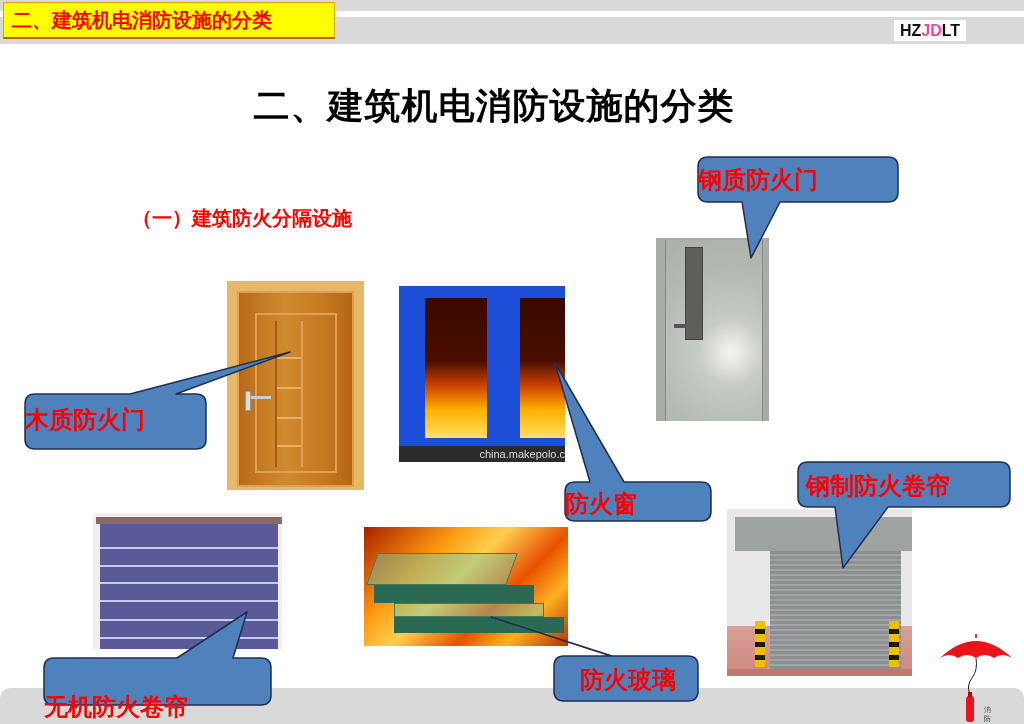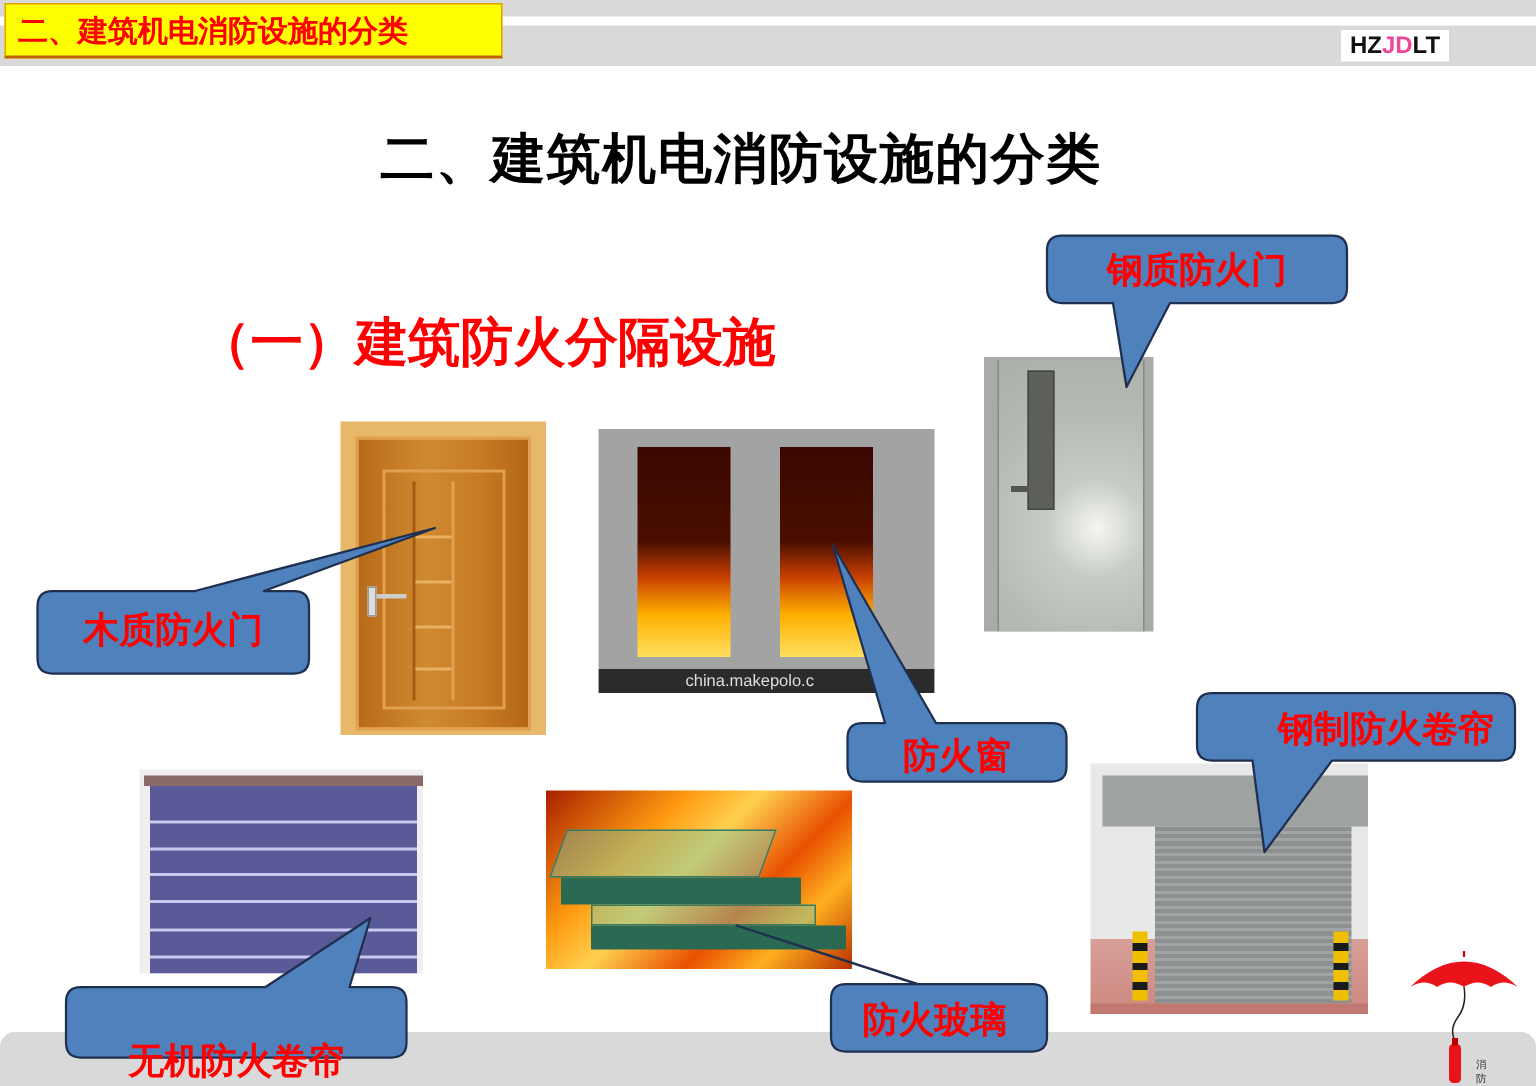--- a/index.html
+++ b/index.html
@@ -19,36 +19,36 @@
     font-family: "Liberation Sans", sans-serif; font-weight: bold; font-size: 16px; line-height: 21px;
     text-align: center; color: #111;
   }
   .logo .blue { color: #ec4899; }
 
   .main-title {
     position: absolute; left: 0; top: 82px; width: 988px; text-align: center;
     font-size: 36px; font-weight: bold; color: #000; letter-spacing: 1px;
   }
   .subtitle {
-    position: absolute; left: 132px; top: 205px; font-size: 35px; font-weight: bold; color: #ff0000;
+    position: absolute; left: 132px; top: 205px; font-size: 20px; font-weight: bold; color: #ff0000;
   }
 
   .photo { position: absolute; overflow: hidden; }
 
   
   .wood-door { left: 227px; top: 281px; width: 137px; height: 209px; background: #e8b86a; }
   .wood-door .leaf { position: absolute; left: 10px; top: 10px; width: 117px; height: 196px; background: linear-gradient(90deg,#b86a1a,#cf8a30 40%,#c77c24 70%,#b46616); border: 2px solid #e0a050; }
   .wood-door .panel { position: absolute; left: 16px; top: 20px; width: 82px; height: 160px; border: 2px solid #e0a050; }
   .wood-door .inner { position: absolute; left: 18px; top: 6px; width: 28px; height: 146px; border-left: 2px solid #a85a10; border-right: 2px solid #e0a050; }
   .wood-door .bar { position: absolute; left: 0; width: 100%; height: 2px; background: #e8b060; }
   .wood-door .handle { position: absolute; left: 6px; top: 98px; width: 6px; height: 20px; background: #ddd; border: 1px solid #999; }
   .wood-door .lever { position: absolute; left: 12px; top: 103px; width: 20px; height: 3px; background: #ccc; }
 
   
-  .fire-window { left: 399px; top: 286px; width: 224px; height: 176px; background: #a3a3a3; }
+  .fire-window { left: 399px; top: 286px; width: 166px; height: 176px; background: #1d4ed8; text-align: right; }
   .fire-window .pane { position: absolute; top: 12px; width: 62px; height: 140px; background: linear-gradient(180deg,#3a0800 0%,#4a0e00 45%,#c84000 62%,#ffb000 80%,#ffe060 100%); }
   .fire-window .caption { position: absolute; left: 0; bottom: 0; width: 100%; height: 16px; background: #2b2b2b; color: #ddd; font-size: 11px; line-height: 16px; padding-left: 58px; font-family: "Liberation Sans", sans-serif; }
 
   
   .steel-door { left: 656px; top: 238px; width: 113px; height: 183px; background: #a8aca6; }
   .steel-door .leaf { position: absolute; left: 9px; top: 2px; width: 98px; height: 181px; background: radial-gradient(circle at 68% 62%, #f4f6f2 0%, #c8ccc6 25%, #b6bab4 60%, #aab0a8 100%); border-left: 1px solid #888; border-right: 1px solid #888; }
   .steel-door .window { position: absolute; left: 19px; top: 7px; width: 18px; height: 93px; background: #5c6058; border: 1px solid #444; }
   .steel-door .knob { position: absolute; left: 8px; top: 84px; width: 12px; height: 4px; background: #555; }
 
   
@@ -65,21 +65,21 @@
   
   .steel-shutter { left: 727px; top: 509px; width: 185px; height: 167px; background: linear-gradient(180deg,#e8e8e8 0%,#e8e8e8 70%,#d8a098 70%,#cc8880 100%); }
   .steel-shutter .hood { position: absolute; left: 8px; top: 8px; width: 177px; height: 34px; background: #9ea2a0; }
   .steel-shutter .door { position: absolute; left: 43px; top: 42px; width: 131px; height: 118px; background: repeating-linear-gradient(180deg,#8c9090 0,#8c9090 3px,#a0a4a4 3px,#a0a4a4 5px); }
   .steel-shutter .floor { position: absolute; left: 0; top: 160px; width: 100%; height: 7px; background: #c07870; }
   .steel-shutter .post { position: absolute; top: 112px; width: 10px; height: 46px; background: repeating-linear-gradient(180deg,#f0c000 0,#f0c000 8px,#1a1a1a 8px,#1a1a1a 13px); }
 
   
   .callout-svg { position: absolute; left: 0; top: 0; width: 1024px; height: 724px; pointer-events: none; }
   .callout-label {
-    position: absolute; color: #ff0000; font-weight: bold; font-size: 24px; text-align: center; white-space: nowrap;
+    position: absolute; color: #ff0000; font-weight: bold; font-size: 24px; white-space: nowrap;
   }
 
   .band-bottom { position: absolute; left: 0; top: 688px; width: 1024px; height: 36px; background: #d9d9d9; border-top-left-radius: 10px; border-top-right-radius: 10px; }
   .umbrella { position: absolute; left: 936px; top: 630px; width: 80px; height: 94px; }
 </style>
 </head>
 <body>
 
 <div class="band-top"></div>
 <div class="band-top2"></div>
@@ -161,21 +161,21 @@
 
     <path d="M564,656 H611 L491,617 L612,656 H688 Q698,656 698,666 V691 Q698,701 688,701 H564 Q554,701 554,691 V666 Q554,656 564,656 Z"></path>
   </g>
 </svg>
 
 <div class="callout-label" style="left:698px;top:164px;width:200px;">钢质防火门</div>
 <div class="callout-label" style="left:25px;top:404px;width:181px;">木质防火门</div>
 <div class="callout-label" style="left:565px;top:488px;width:146px;">防火窗</div>
 <div class="callout-label" style="left:806px;top:470px;width:236px;">钢制防火卷帘</div>
 <div class="callout-label" style="left:44px;top:667px;width:227px;margin-top:24px;">无机防火卷帘</div>
-<div class="callout-label" style="left:551px;top:664px;width:144px;">防火玻璃</div>
+<div class="callout-label" style="left:580px;top:664px;width:144px;">防火玻璃</div>
 
 <svg class="umbrella" viewBox="0 0 80 94">
   <path d="M40,4 L40,8" stroke="#c00" stroke-width="1.5"></path>
   <path d="M4,28 Q40,-6 76,28 Q66,22 58,28 Q49,22 40,28 Q31,22 22,28 Q14,22 4,28 Z" fill="#e8141a"></path>
   <path d="M40,28 Q42,40 36,48 Q30,56 34,64" stroke="#222" stroke-width="1" fill="none"></path>
   <rect x="30" y="66" width="8" height="26" rx="3" fill="#e8141a"></rect>
   <rect x="32" y="62" width="4" height="5" fill="#b00"></rect>
   <text x="48" y="82" font-size="7" fill="#333" font-family="DejaVu Serif, serif">消</text>
   <text x="48" y="91" font-size="7" fill="#333" font-family="DejaVu Serif, serif">防</text>
 </svg>

